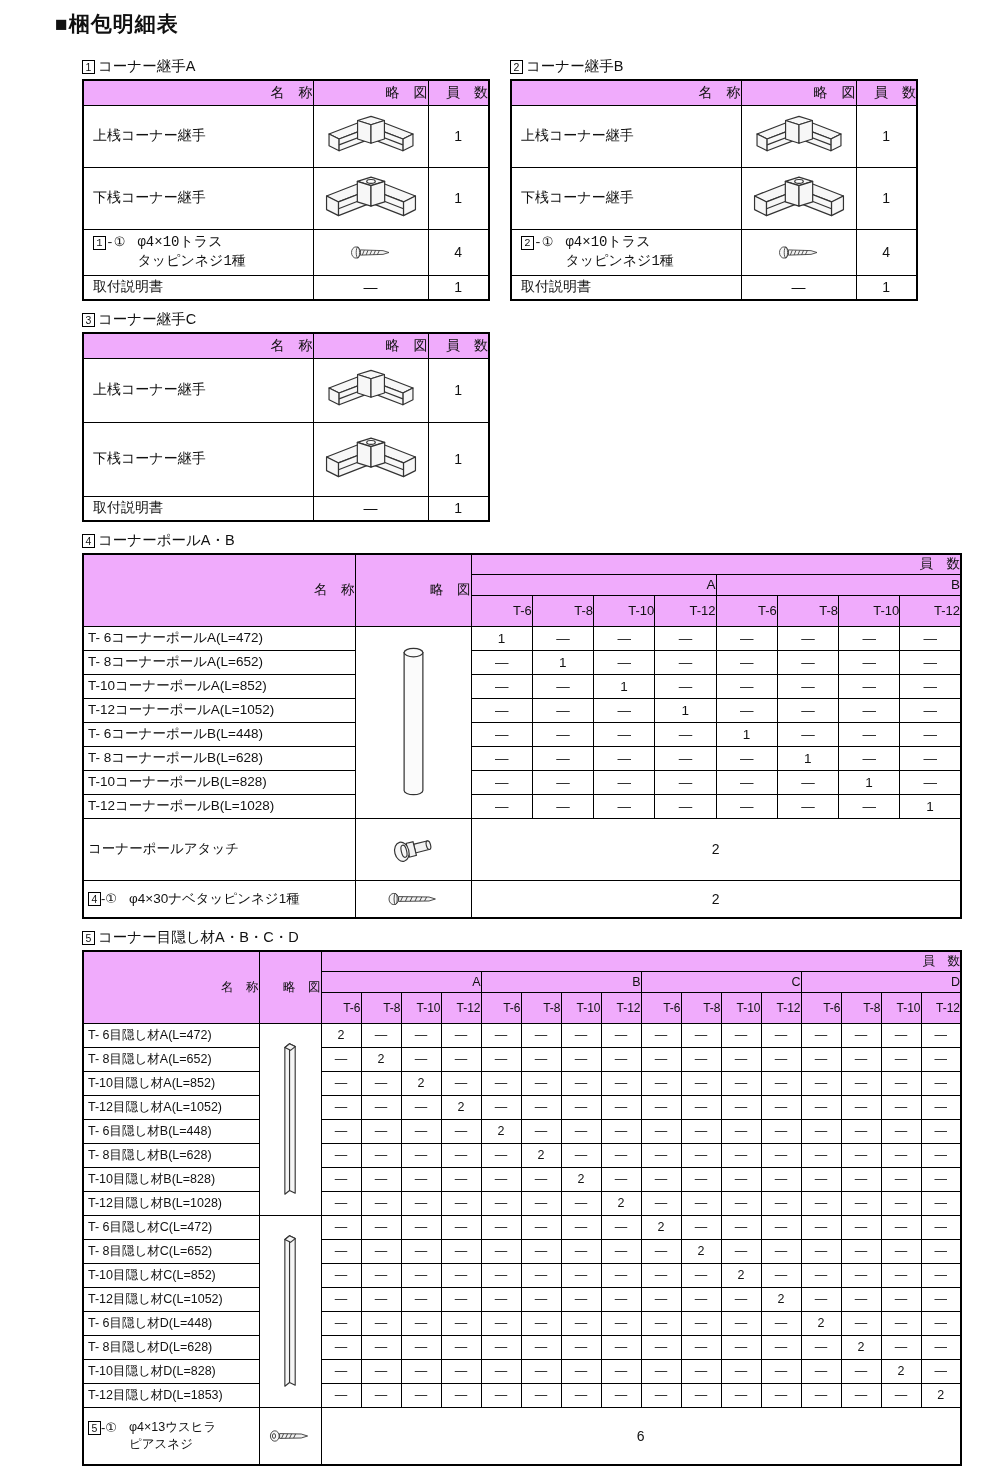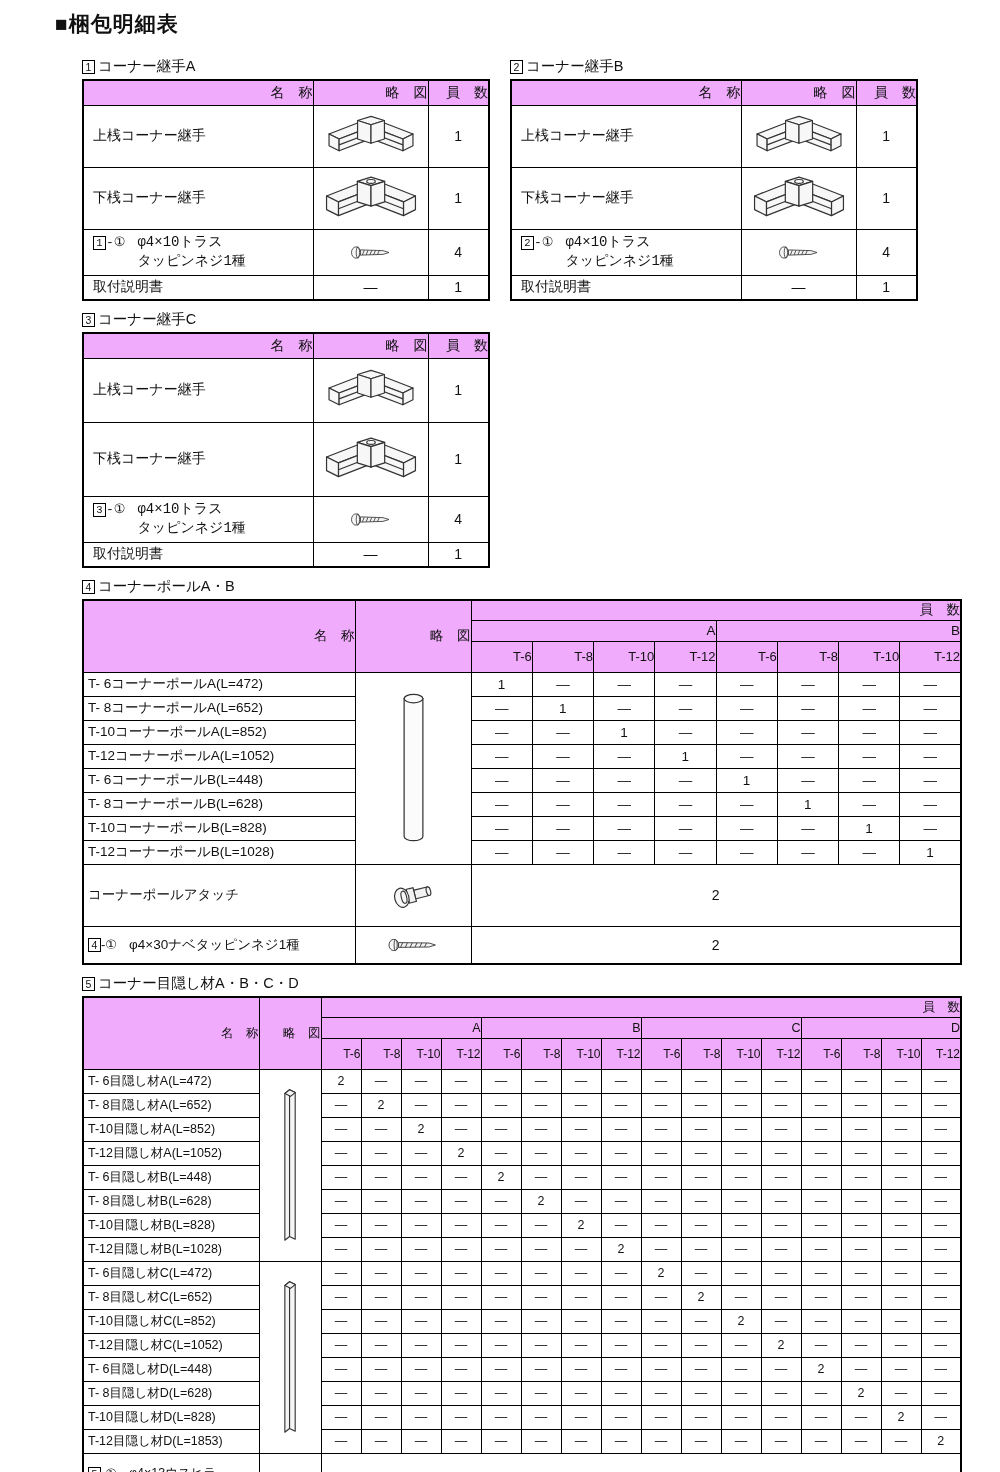--- a/index.html
+++ b/index.html
@@ -325,35 +325,20 @@
       </tr>
       <tr class="r-item2">
         <td class="name">下桟コーナー継手</td>
         <td class="sketch">
               <svg class="sk sk-corner-joint-lower">
                 <use href="#sym-corner-joint-lower"></use>
               </svg>
             </td>
         <td class="qty">1</td>
       </tr>
-      <tr class="r-screw">
-        <td class="name">
-          <div class="prefline">
-            <span class="pref"><span class="bx">3</span><span>-①</span></span>
-            <span class="mlname">φ4×10トラス
-タッピンネジ1種</span>
-          </div>
-        </td>
-        <td class="sketch">
-              <svg class="sk sk-truss-screw">
-                <use href="#sym-truss-screw"></use>
-              </svg>
-            </td>
-        <td class="qty">4</td>
-      </tr>
       <tr class="r-doc">
         <td class="name">取付説明書</td>
         <td class="sketch">―</td>
         <td class="qty">1</td>
       </tr>
     </tbody>
       </table>
   </section>
 
   <section>

